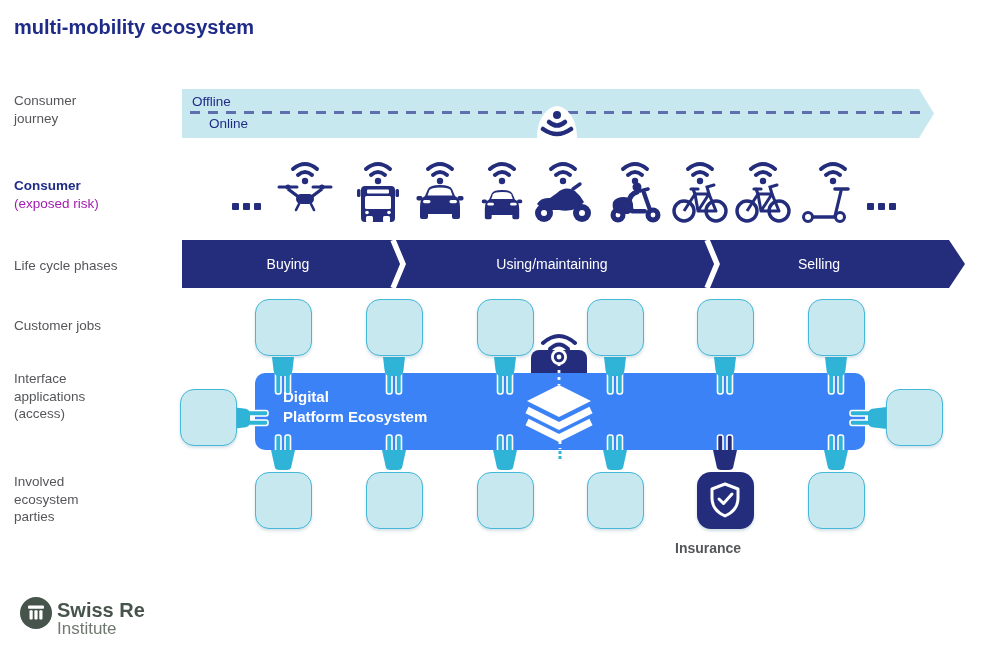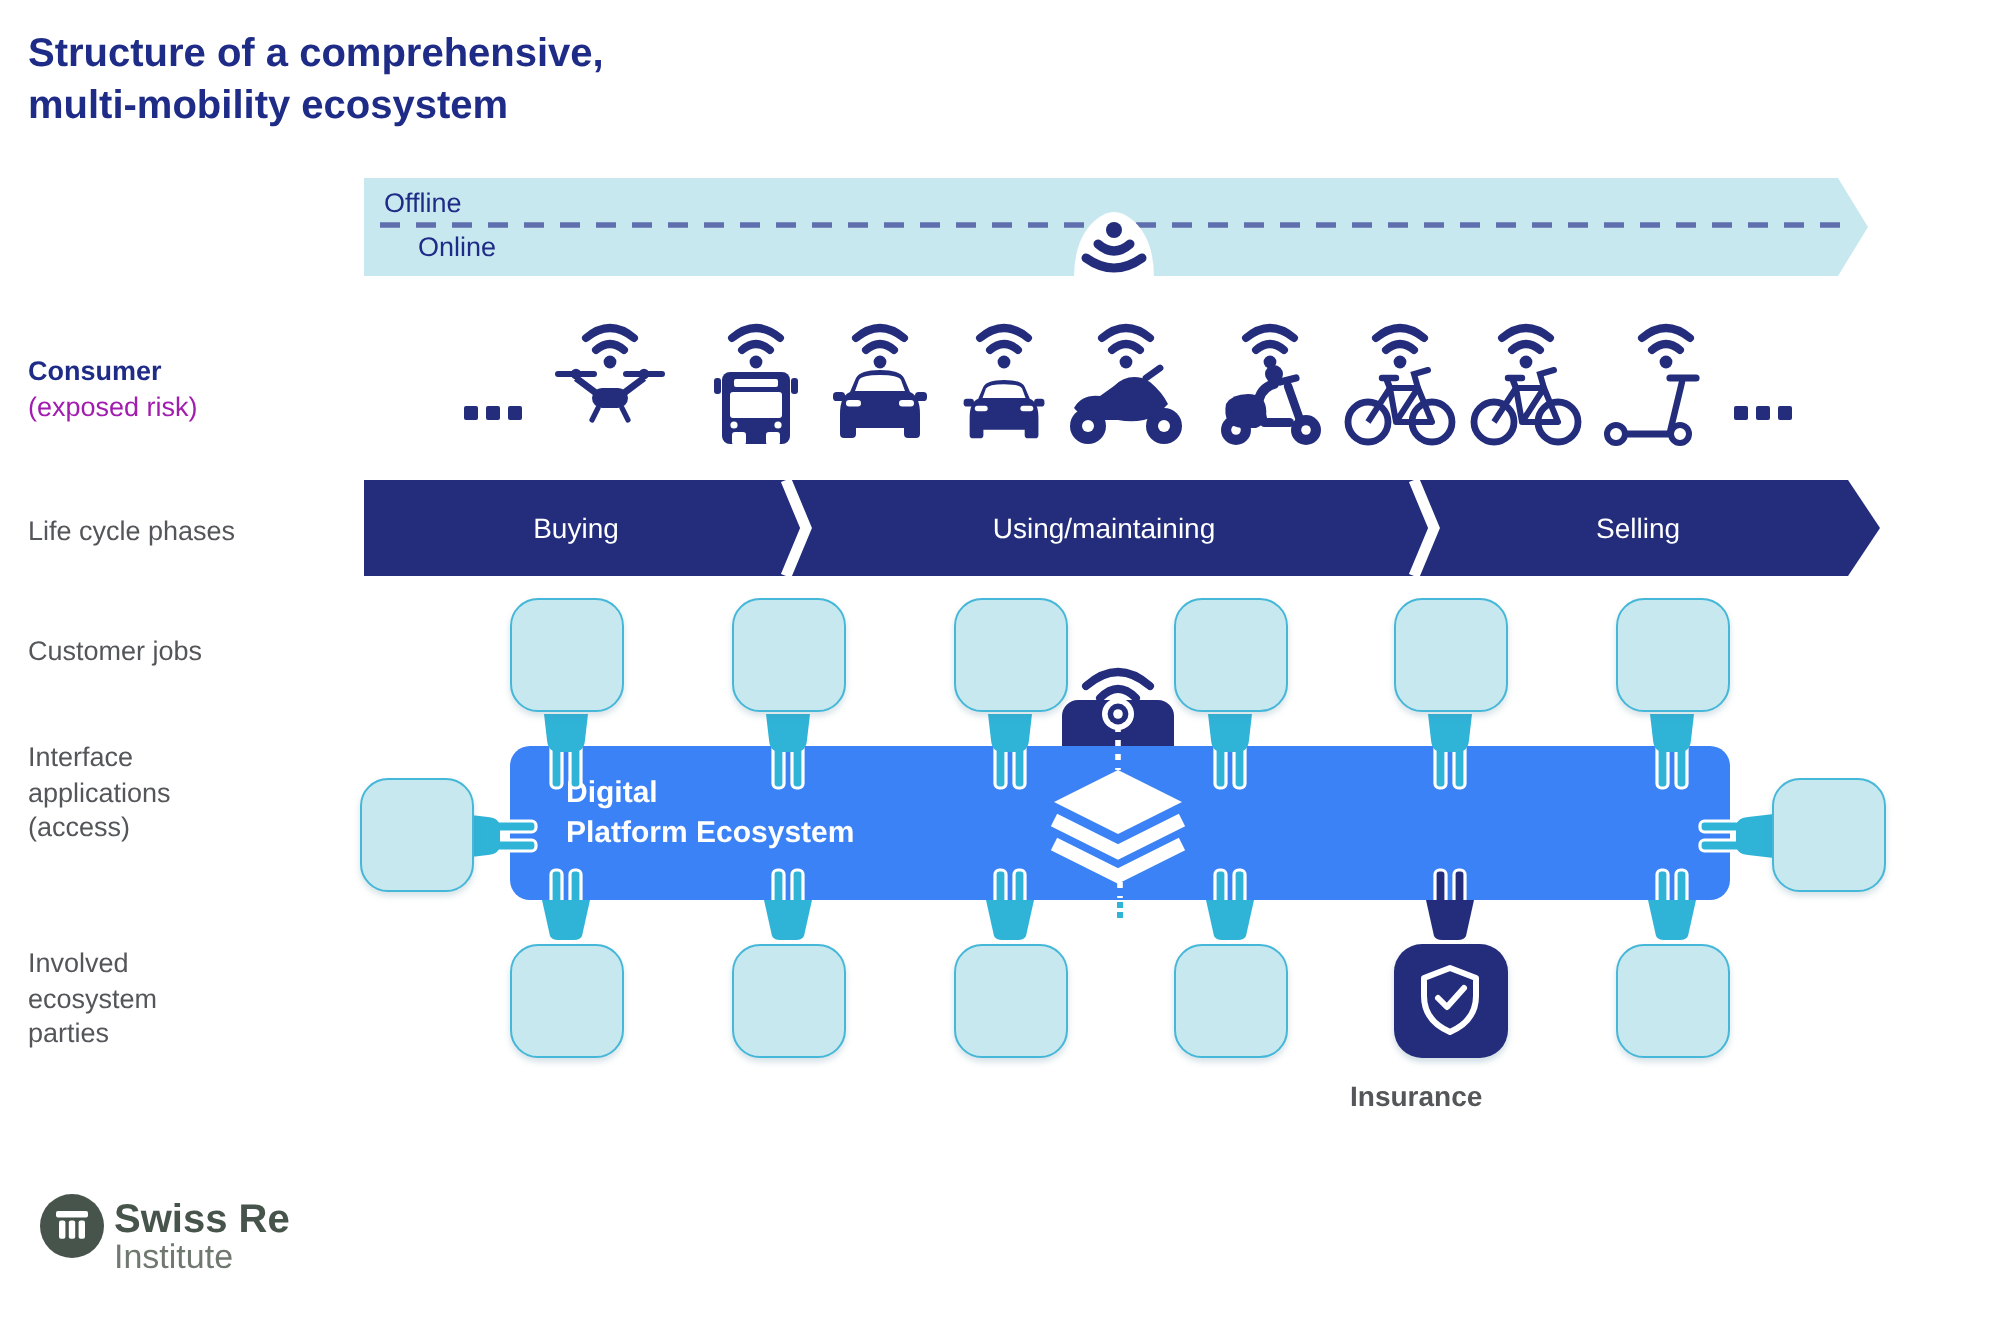--- a/index.html
+++ b/index.html
@@ -9,21 +9,21 @@
          color:#1f2c87;line-height:26px;}
   .rowlbl{position:absolute;left:14px;color:#55565a;font-size:13.5px;line-height:17.5px;}
   .navyt{color:#a21caf;}
   .boldnavy{color:#1f2c87;font-weight:bold;}
   
   .band-journey{position:absolute;left:182px;top:89px;width:752px;height:49px;background:#c8e8f0;
     clip-path:polygon(0 0,calc(100% - 15px) 0,100% 50%,calc(100% - 15px) 100%,0 100%);}
   .bj-txt{position:absolute;left:10px;font-size:13.5px;color:#1f2c87;}
   
   .band-phase{position:absolute;left:182px;top:240px;width:758px;height:48px;background:#232d7c;
-    clip-path:polygon(0 0,calc(100% - 16px) 0,100% 50%,calc(100% - 16px) 100%,0 100%);}
+    clip-path:polygon(0 0,calc(100% - 16px) 0,100% 50%,calc(100% - 16px) 100%,0 100%);padding-left:25px;}
   .phase-lbl{position:absolute;top:16px;transform:translateX(-50%);color:#fff;font-size:14px;white-space:nowrap;}
   .chev{position:absolute;top:0;}
   
   .sq{position:absolute;width:57px;height:57px;box-sizing:border-box;background:#c8e8f0;
       border:1.6px solid #45b7d8;border-radius:14px;box-shadow:0 2px 3px rgba(90,140,160,.25);}
   .sq-navy{position:absolute;width:57px;height:57px;box-sizing:border-box;background:#232d7c;
       border-radius:14px;box-shadow:0 2px 3px rgba(90,140,160,.3);}
   .bar{position:absolute;left:255px;top:373px;width:610px;height:77px;background:#3b82f6;border-radius:10px;}
   .bar-text{position:absolute;left:28px;top:14px;color:#fff;font-size:15px;font-weight:bold;line-height:20px;}
   .tab{position:absolute;left:531px;top:350px;width:56px;height:26px;background:#232d7c;border-radius:8px 8px 0 0;}
@@ -32,24 +32,24 @@
   
   .brand{position:absolute;left:57px;top:599px;font-size:20px;font-weight:bold;color:#47544b;}
   .brand-sub{position:absolute;left:57px;top:619px;font-size:17px;color:#70796f;}
 </style>
 </head>
 <body>
 
 <div class="canvas">
 
   <div class="title">
-    <div>Structure of a comprehensive,</div>
     <div>multi-mobility ecosystem</div>
   </div>
 
+  <div class="rowlbl" style="top:92px;width:92px;">Consumer journey</div>
   <div class="rowlbl boldnavy" style="top:177px;">Consumer</div>
   <div class="rowlbl navyt" style="top:195px;">(exposed risk)</div>
   <div class="rowlbl" style="top:257px;width:130px;">Life cycle phases</div>
   <div class="rowlbl" style="top:317px;width:130px;">Customer jobs</div>
   <div class="rowlbl" style="top:370px;width:100px;">Interface applications (access)</div>
   <div class="rowlbl" style="top:473px;width:100px;">Involved ecosystem parties</div>
 
   <div class="band-journey">
     <svg class="abs" style="left:0;top:21px;" width="748" height="5">
       <line x1="8" y1="2.5" x2="738" y2="2.5" stroke="#5f6fae" stroke-width="2.8" stroke-dasharray="10 8"></line>

